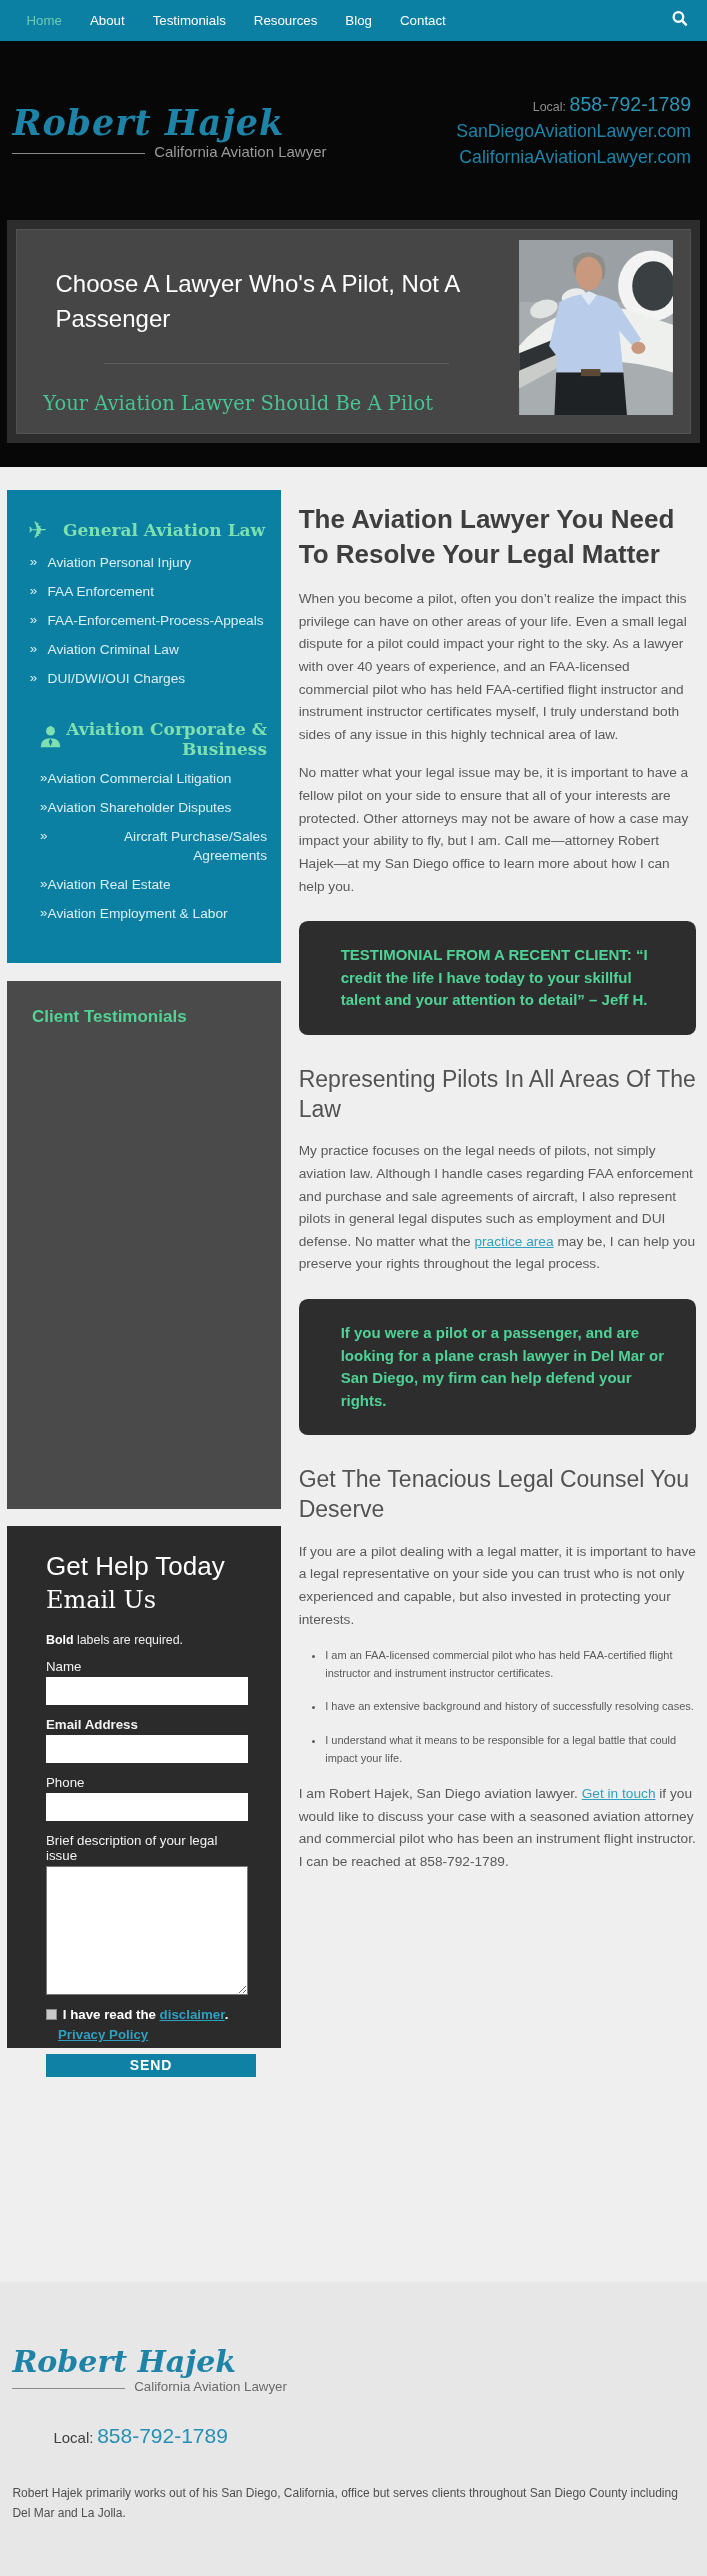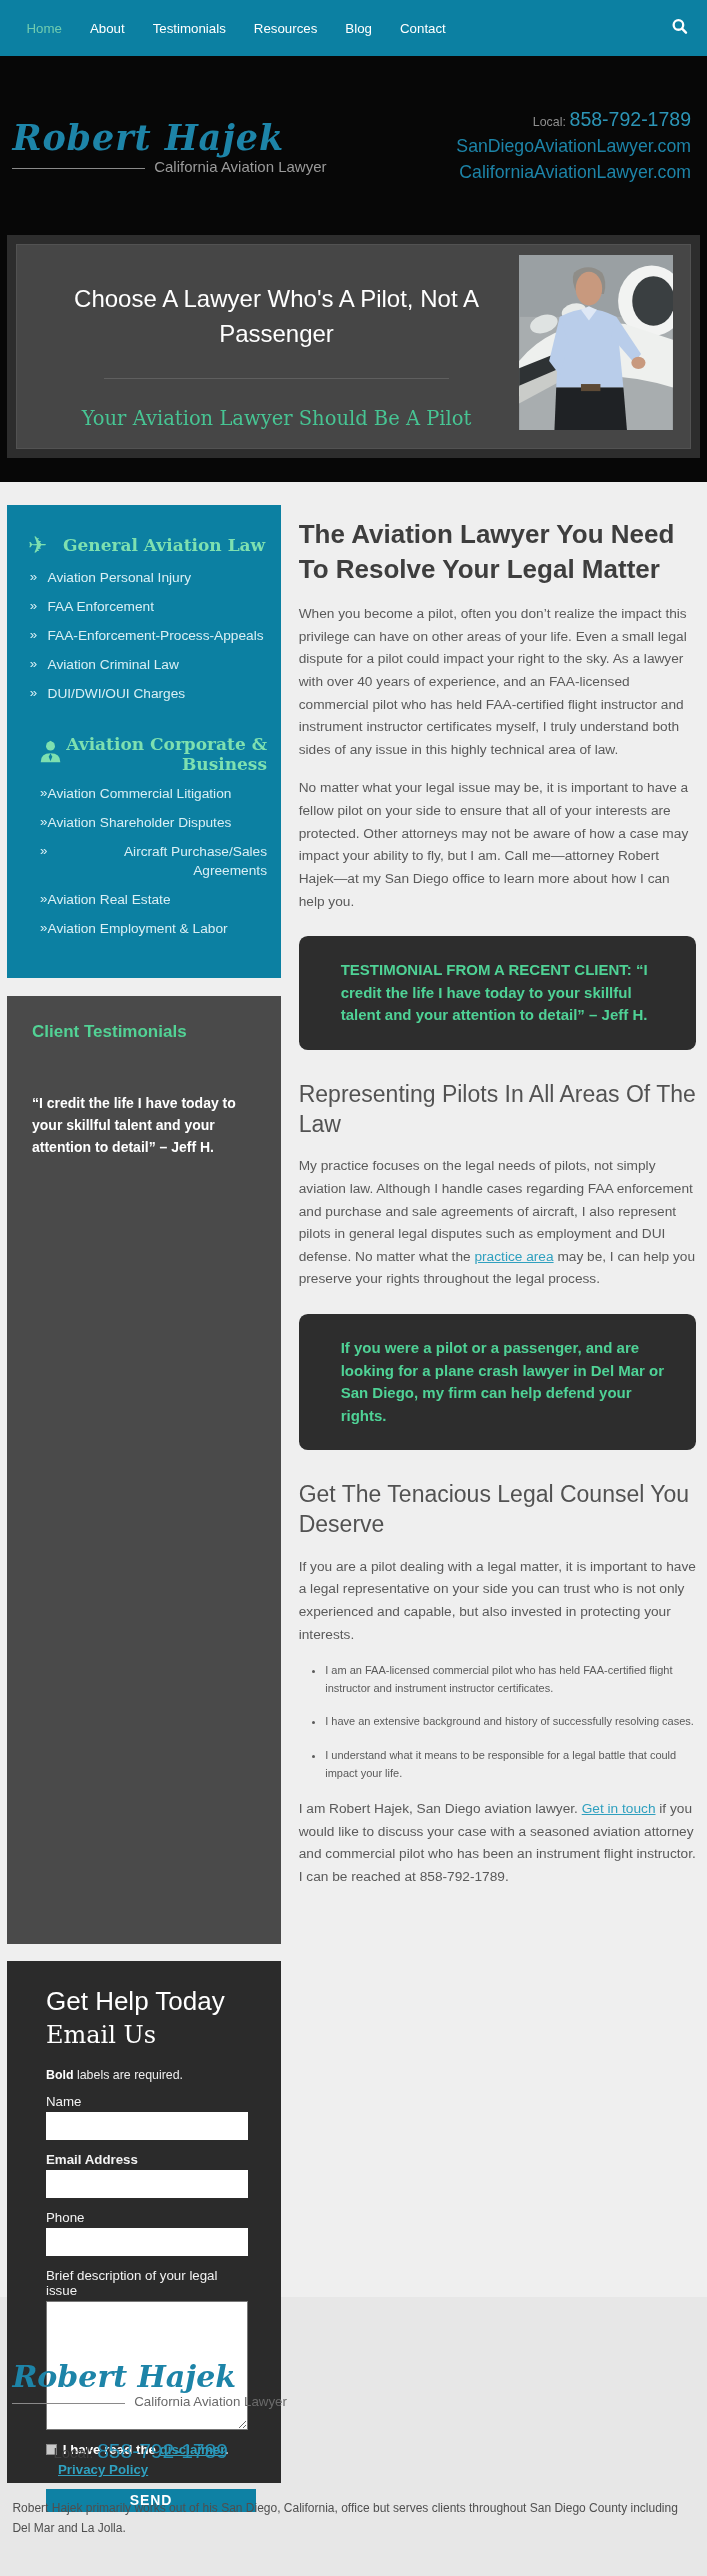--- a/index.html
+++ b/index.html
@@ -3,21 +3,21 @@
 <meta charset="utf-8">
 <style>
   * { margin:0; padding:0; box-sizing:border-box; }
   body {
     width:707px; margin:0 auto; background:#efefef;
     font-family:"Liberation Sans","DejaVu Sans",sans-serif;
     color:#5a5a5a; font-size:13.3px;
   }
   
   .topnav {
-    height:56px; background:#0c80a2; display:flex; align-items:center;
+    height:41px; background:#0c80a2; display:flex; align-items:center;
     padding:0 12.4px;
   }
   .topnav .nav-item {
     color:#ffffff; font-size:13.3px; padding:0 14px; cursor:pointer;
     line-height:41px; white-space:nowrap;
   }
   .topnav .nav-item.active { color:#6fcbb0; }
   .topnav .spacer { flex:1; }
   .search-btn { width:30px; height:30px; display:flex; align-items:center; justify-content:center; cursor:pointer; }
   
@@ -35,21 +35,21 @@
   .logo-line { display:inline-block; border-bottom:1.8px solid #8a8a8a; margin-bottom:5.3px; }
   .header-bar .logo-line { width:133px; }
   .logo-tag { color:#9a9a9a; font-size:15px; margin-left:8.8px; }
   .header-contact { text-align:right; }
   .hc-local { font-size:12.4px; color:#8f8f8f; }
   .hc-phone { font-size:19.5px; color:#2c95b6; }
   .hc-domain { font-size:17.7px; color:#1d84a8; margin-top:5.3px; }
   
   .hero-frame { margin:0 7px; height:223px; background:#2d2d2d; padding:8.8px; }
   .hero-inner { background:#464646; height:100%; display:flex; border:0.9px solid #525252; }
-  .hero-text { flex:1; padding:25px 8.8px 0 26.5px; text-align:center; }
+  .hero-text { flex:1; padding:25px 8.8px 0 26.5px; text-align:left; }
   .hero-title { color:#ffffff; font-size:24px; font-weight:400; line-height:1.45; max-width:442px; margin:12.4px auto 0; }
   .hero-divider { width:345px; border-bottom:0.9px solid #5f5f5f; margin:26.5px auto 28px; }
   .hero-sub {
     font-family:"DejaVu Serif","Liberation Serif",serif;
     color:#47c493; font-size:19.5px;
   }
   .hero-photo { width:154px; height:175px; margin:10.6px 17.7px 0 0; flex:none; }
   
   .content { display:flex; height:1815px; align-items:flex-start; }
   .sidebar { width:274px; margin-left:7px; flex:none; }
@@ -61,21 +61,21 @@
   .pb-head .icon { width:35px; flex:none; color:#7ee0b0; font-size:23px; }
   .pb-title {
     font-family:"DejaVu Serif","Liberation Serif",serif;
     font-weight:bold; color:#7ee0b0; font-size:17px; line-height:1.2;
   }
   .pb-list { list-style:none; margin-top:10.6px; }
   .pb-list li { display:flex; margin:10.6px 0; cursor:pointer; }
   .pb-list .mk { width:19.5px; flex:none; color:#d9eff5; padding-left:1.8px; }
   .pb-list .lbl { color:#d9eff5; font-size:13.7px; line-height:1.35; }
   
-  .testi-box { margin-top:17.7px; background:#4a4a4a; height:948px; padding:26.5px 25px; }
+  .testi-box { margin-top:17.7px; background:#4a4a4a; height:528px; padding:26.5px 25px; }
   .testi-title { color:#52d295; font-size:17px; font-weight:bold; }
   .testi-quote { color:#ffffff; font-weight:bold; font-size:14px; line-height:1.55; margin-top:51px; }
   
   .form-box { margin-top:17.7px; background:#2b2b2b; height:522px; padding:25px 32px 0 39px; }
   .form-title { color:#ffffff; font-size:26px; font-weight:400; }
   .form-sub {
     font-family:"DejaVu Serif","Liberation Serif",serif;
     color:#ffffff; font-size:24px; margin-top:3.5px;
   }
   .form-note { color:#eeeeee; font-size:12.4px; margin-top:19.5px; }
@@ -262,21 +262,20 @@
           <li>
               <span class="mk">»</span>
               <span class="lbl">Aviation Employment &amp; Labor</span>
             </li>
         </ul>
       </div>
     </div>
 
     <div class="testi-box">
       <div class="testi-title">Client Testimonials</div>
-      <div class="testi-quote">“I credit the life I have today to your skillful talent and your attention to detail” – Jeff H.</div>
     </div>
 
     <div class="form-box">
       <div class="form-title">Get Help Today</div>
       <div class="form-sub">Email Us</div>
       <div class="form-note"><b>Bold</b><span> labels are required.</span></div>
 
       <div class="f-label">Name</div>
       <input class="f-input" type="text" style="">
 

